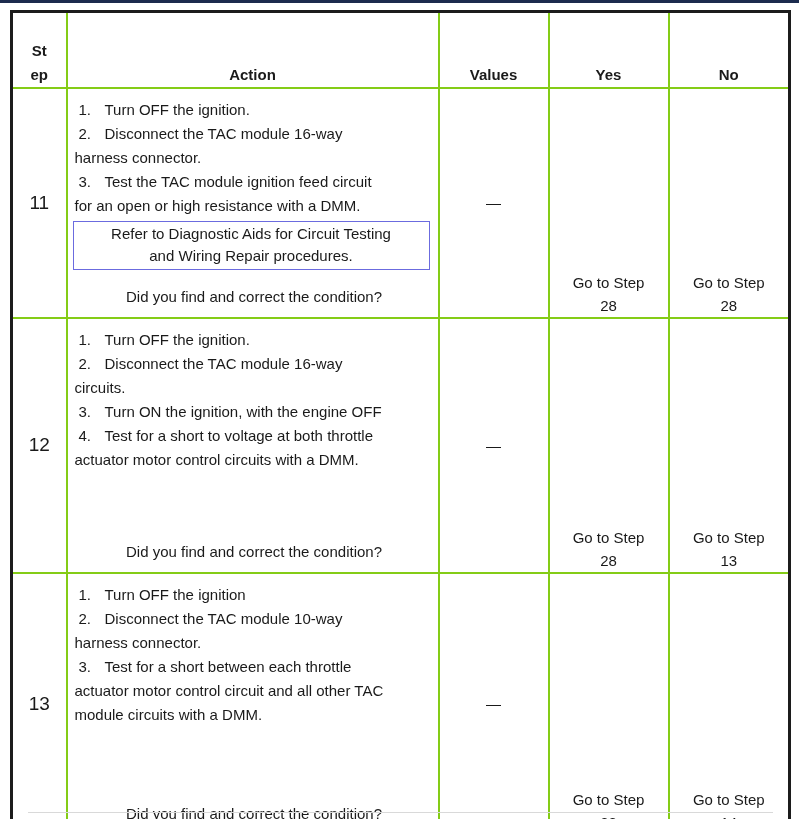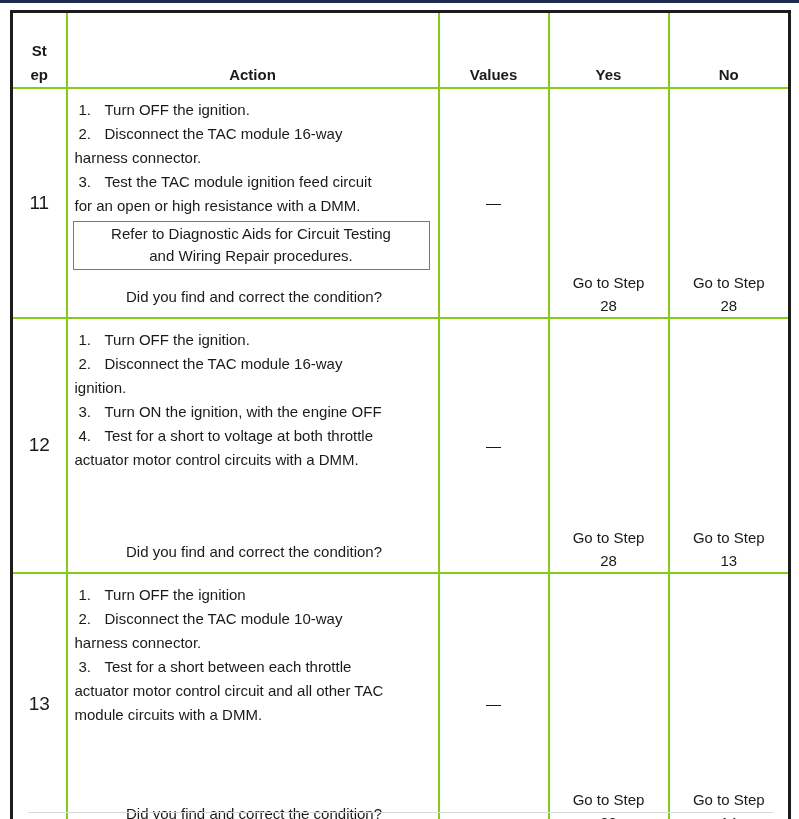--- a/index.html
+++ b/index.html
@@ -172,21 +172,21 @@
   </tr>
         <tr>
     <td class="step-cell">
       <span class="step-num">12</span>
     </td>
     <td class="action-cell">
       <div class="acw" style="height: 253px;">
         <div class="action-list">
                 <div class="line"><span class="num">1.</span><span>Turn OFF the ignition.</span></div>
                 <div class="line"><span class="num">2.</span><span>Disconnect the TAC module 16-way</span></div>
-                <div class="line"><span>ignition.</span></div>
+                <div class="line"><span>circuits.</span></div>
                 <div class="line"><span class="num">3.</span><span>Turn ON the ignition, with the engine OFF</span></div>
                 <div class="line"><span class="num">4.</span><span>Test for a short to voltage at both throttle</span></div>
                 <div class="line"><span>actuator motor control circuits with a DMM.</span></div>
               </div>
 
         <div class="question">Did you find and correct the condition?</div>
       </div>
     </td>
     <td class="values-cell">
       <span class="values-text">—</span>

